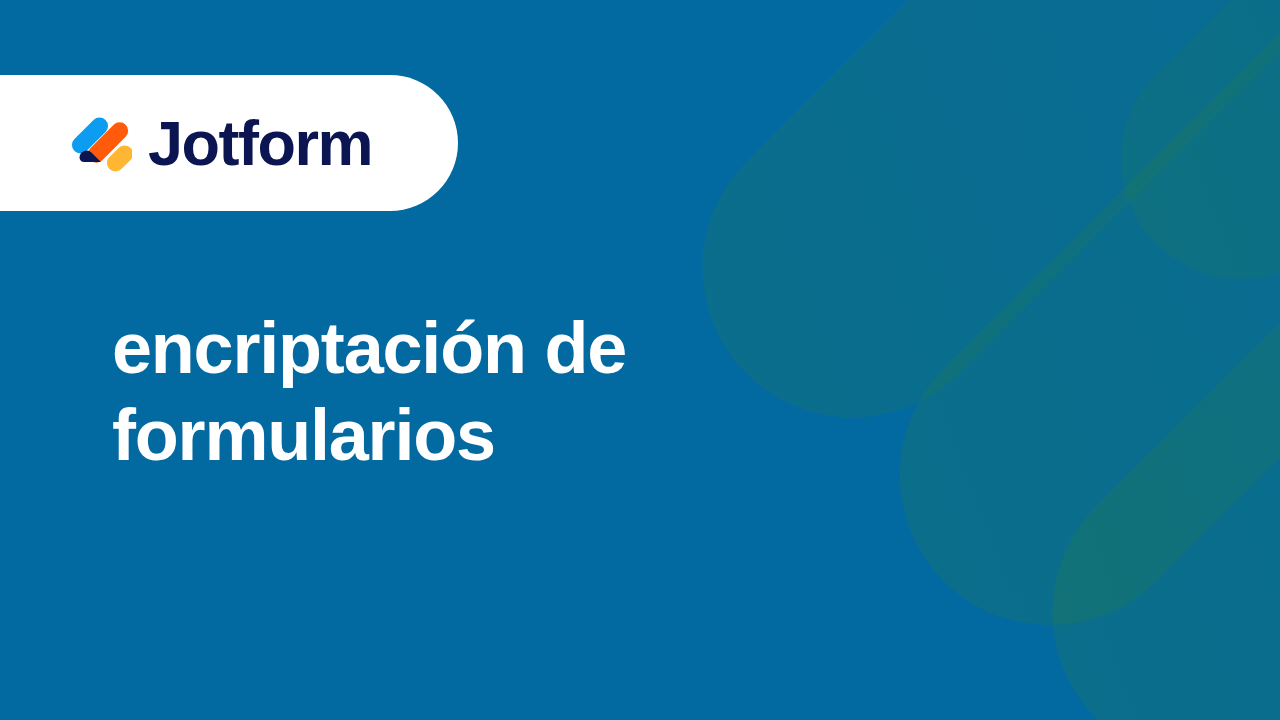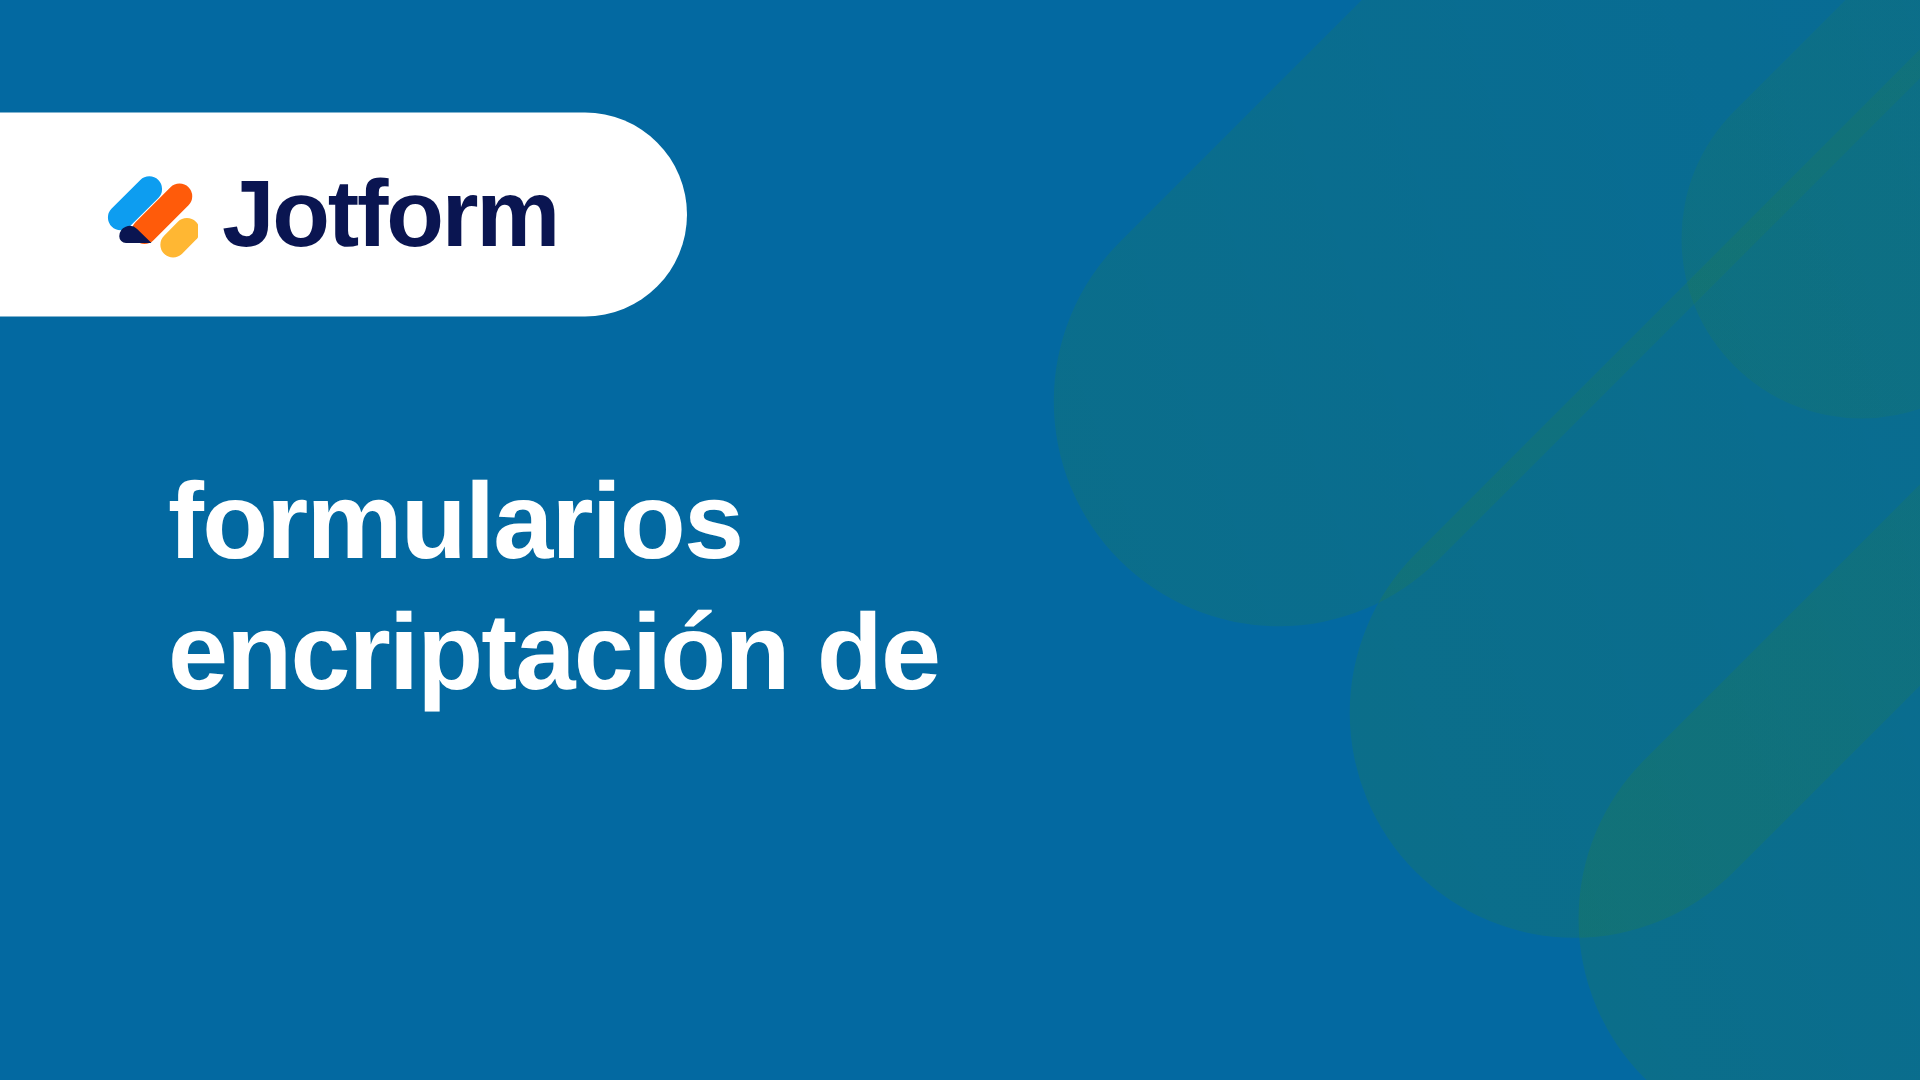--- a/index.html
+++ b/index.html
@@ -138,17 +138,17 @@
         <rect x="35" y="38" width="30" height="17" rx="8.5" transform="rotate(-45 50 46.5)" fill="#ffb733"></rect>
 
         <path d="M9.5 45.5 a7 7 0 0 1 11.9 -4.9 L31 50 H14 a4.5 4.5 0 0 1 -4.5 -4.5 Z" fill="#0a1551"></path>
       </svg>
     </span>
 
     <span class="logo-wordmark">Jotform</span>
   </div>
 
   <h1 class="headline">
+    <span class="line">encriptación de</span>
     <span class="line">formularios</span>
-    <span class="line">encriptación de</span>
   </h1>
 
 </div>
 
 </body></html>

